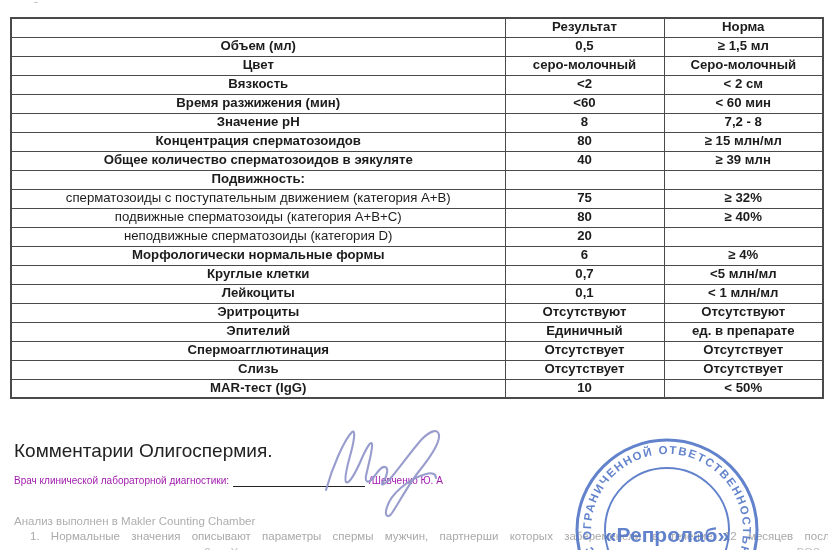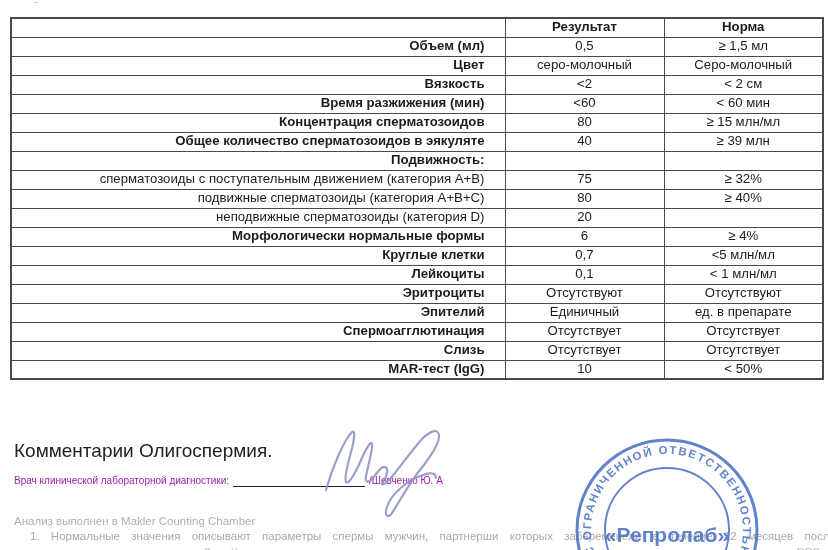--- a/index.html
+++ b/index.html
@@ -17,23 +17,23 @@
                   border-collapse:collapse; table-layout:fixed;
                   border:2px solid #4a4a4a; }
   table.results col.c1 { width:494px; }
   table.results col.c2 { width:159px; }
   table.results col.c3 { width:159px; }
   table.results th, table.results td {
       border:1px solid #4a4a4a; height:19px; padding:0 20px;
       font-size:13.2px; color:#1c1c1c; line-height:1.1;
       white-space:nowrap; overflow:hidden; }
   table.results th { font-weight:bold; text-align:center; }
-  td.param { text-align:right; }
+  td.param { text-align:center; }
   td.param.b { font-weight:bold; }
-  td.val { text-align:center; font-weight:normal; }
+  td.val { text-align:center; font-weight:bold; }
 
   
   .comments { position:absolute; left:14px; top:440px; font-size:19px; color:#222; }
   .doctor-line { position:absolute; left:14px; top:473px; font-size:10px; color:#a21caf;
                  display:flex; align-items:center; }
   .doctor-line .label { white-space:nowrap; }
   .sig-line { display:inline-block; width:132px; border-bottom:1.3px solid #222;
               height:14px; margin:0 4px 1px 4px; }
   .doctor-line .name { white-space:nowrap; }
 
@@ -87,20 +87,25 @@
           <td class="param b">Вязкость</td>
           <td class="val">&lt;2</td>
           <td class="val">&lt; 2 см</td>
         </tr>
         <tr>
           <td class="param b">Время разжижения (мин)</td>
           <td class="val">&lt;60</td>
           <td class="val">&lt; 60 мин</td>
         </tr>
         <tr>
+          <td class="param b">Значение pH</td>
+          <td class="val">8</td>
+          <td class="val">7,2 - 8</td>
+        </tr>
+        <tr>
           <td class="param b">Концентрация сперматозоидов</td>
           <td class="val">80</td>
           <td class="val">≥ 15 млн/мл</td>
         </tr>
         <tr>
           <td class="param b">Общее количество сперматозоидов в эякуляте</td>
           <td class="val">40</td>
           <td class="val">≥ 39 млн</td>
         </tr>
         <tr>

